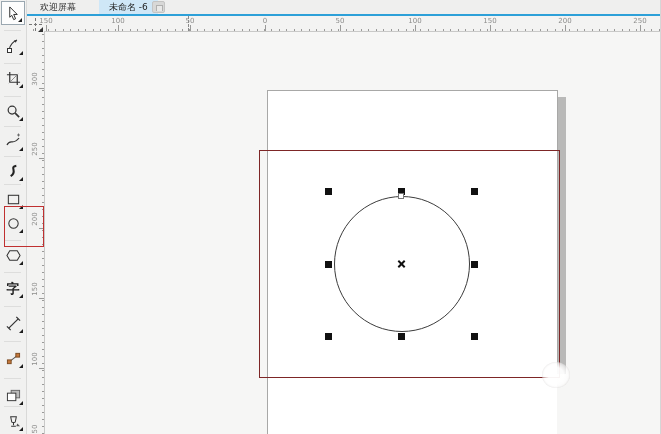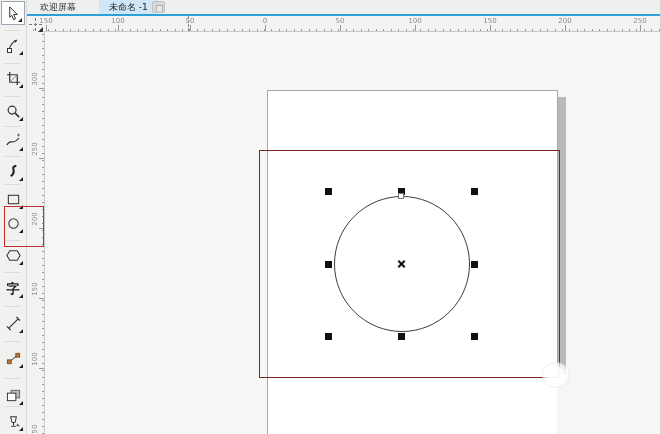--- a/index.html
+++ b/index.html
@@ -173,21 +173,21 @@
     <div class="tb-divider" style="top: 272px;"></div>
     <div class="tb-divider" style="top: 306px;"></div>
     <div class="tb-divider" style="top: 341px;"></div>
     <div class="tb-divider" style="top: 378px;"></div>
     <div class="tb-divider" style="top: 406px;"></div>
   </div>
 <div class="red-box" id="redbox" style="border-color: rgb(192, 48, 48);"></div>
 
 <div class="tabstrip" id="tabstrip">
   <div class="tab" style="left:4px;">欢迎屏幕</div>
-  <div class="tab active" style="left: 73px; background: rgb(207, 231, 247);" id="activetab">未命名 -1</div>
+  <div class="tab active" style="left: 73px; background: rgb(207, 231, 247);" id="activetab">未命名 -6</div>
   <div class="mini-icon"></div>
   <div class="accent" id="accentline" style="background: rgb(45, 160, 216);"></div>
 </div>
 
 <div class="hruler" id="hruler">
     <div class="h-tick" style="left: 7px; height: 2px;"></div>
     <div class="h-tick" style="left: 14.45px; height: 2px;"></div>
     <div class="h-tick" style="left: 21.9px; height: 2px;"></div>
     <div class="h-tick" style="left: 29.35px; height: 2px;"></div>
     <div class="h-tick" style="left: 36.8px; height: 2px;"></div>

